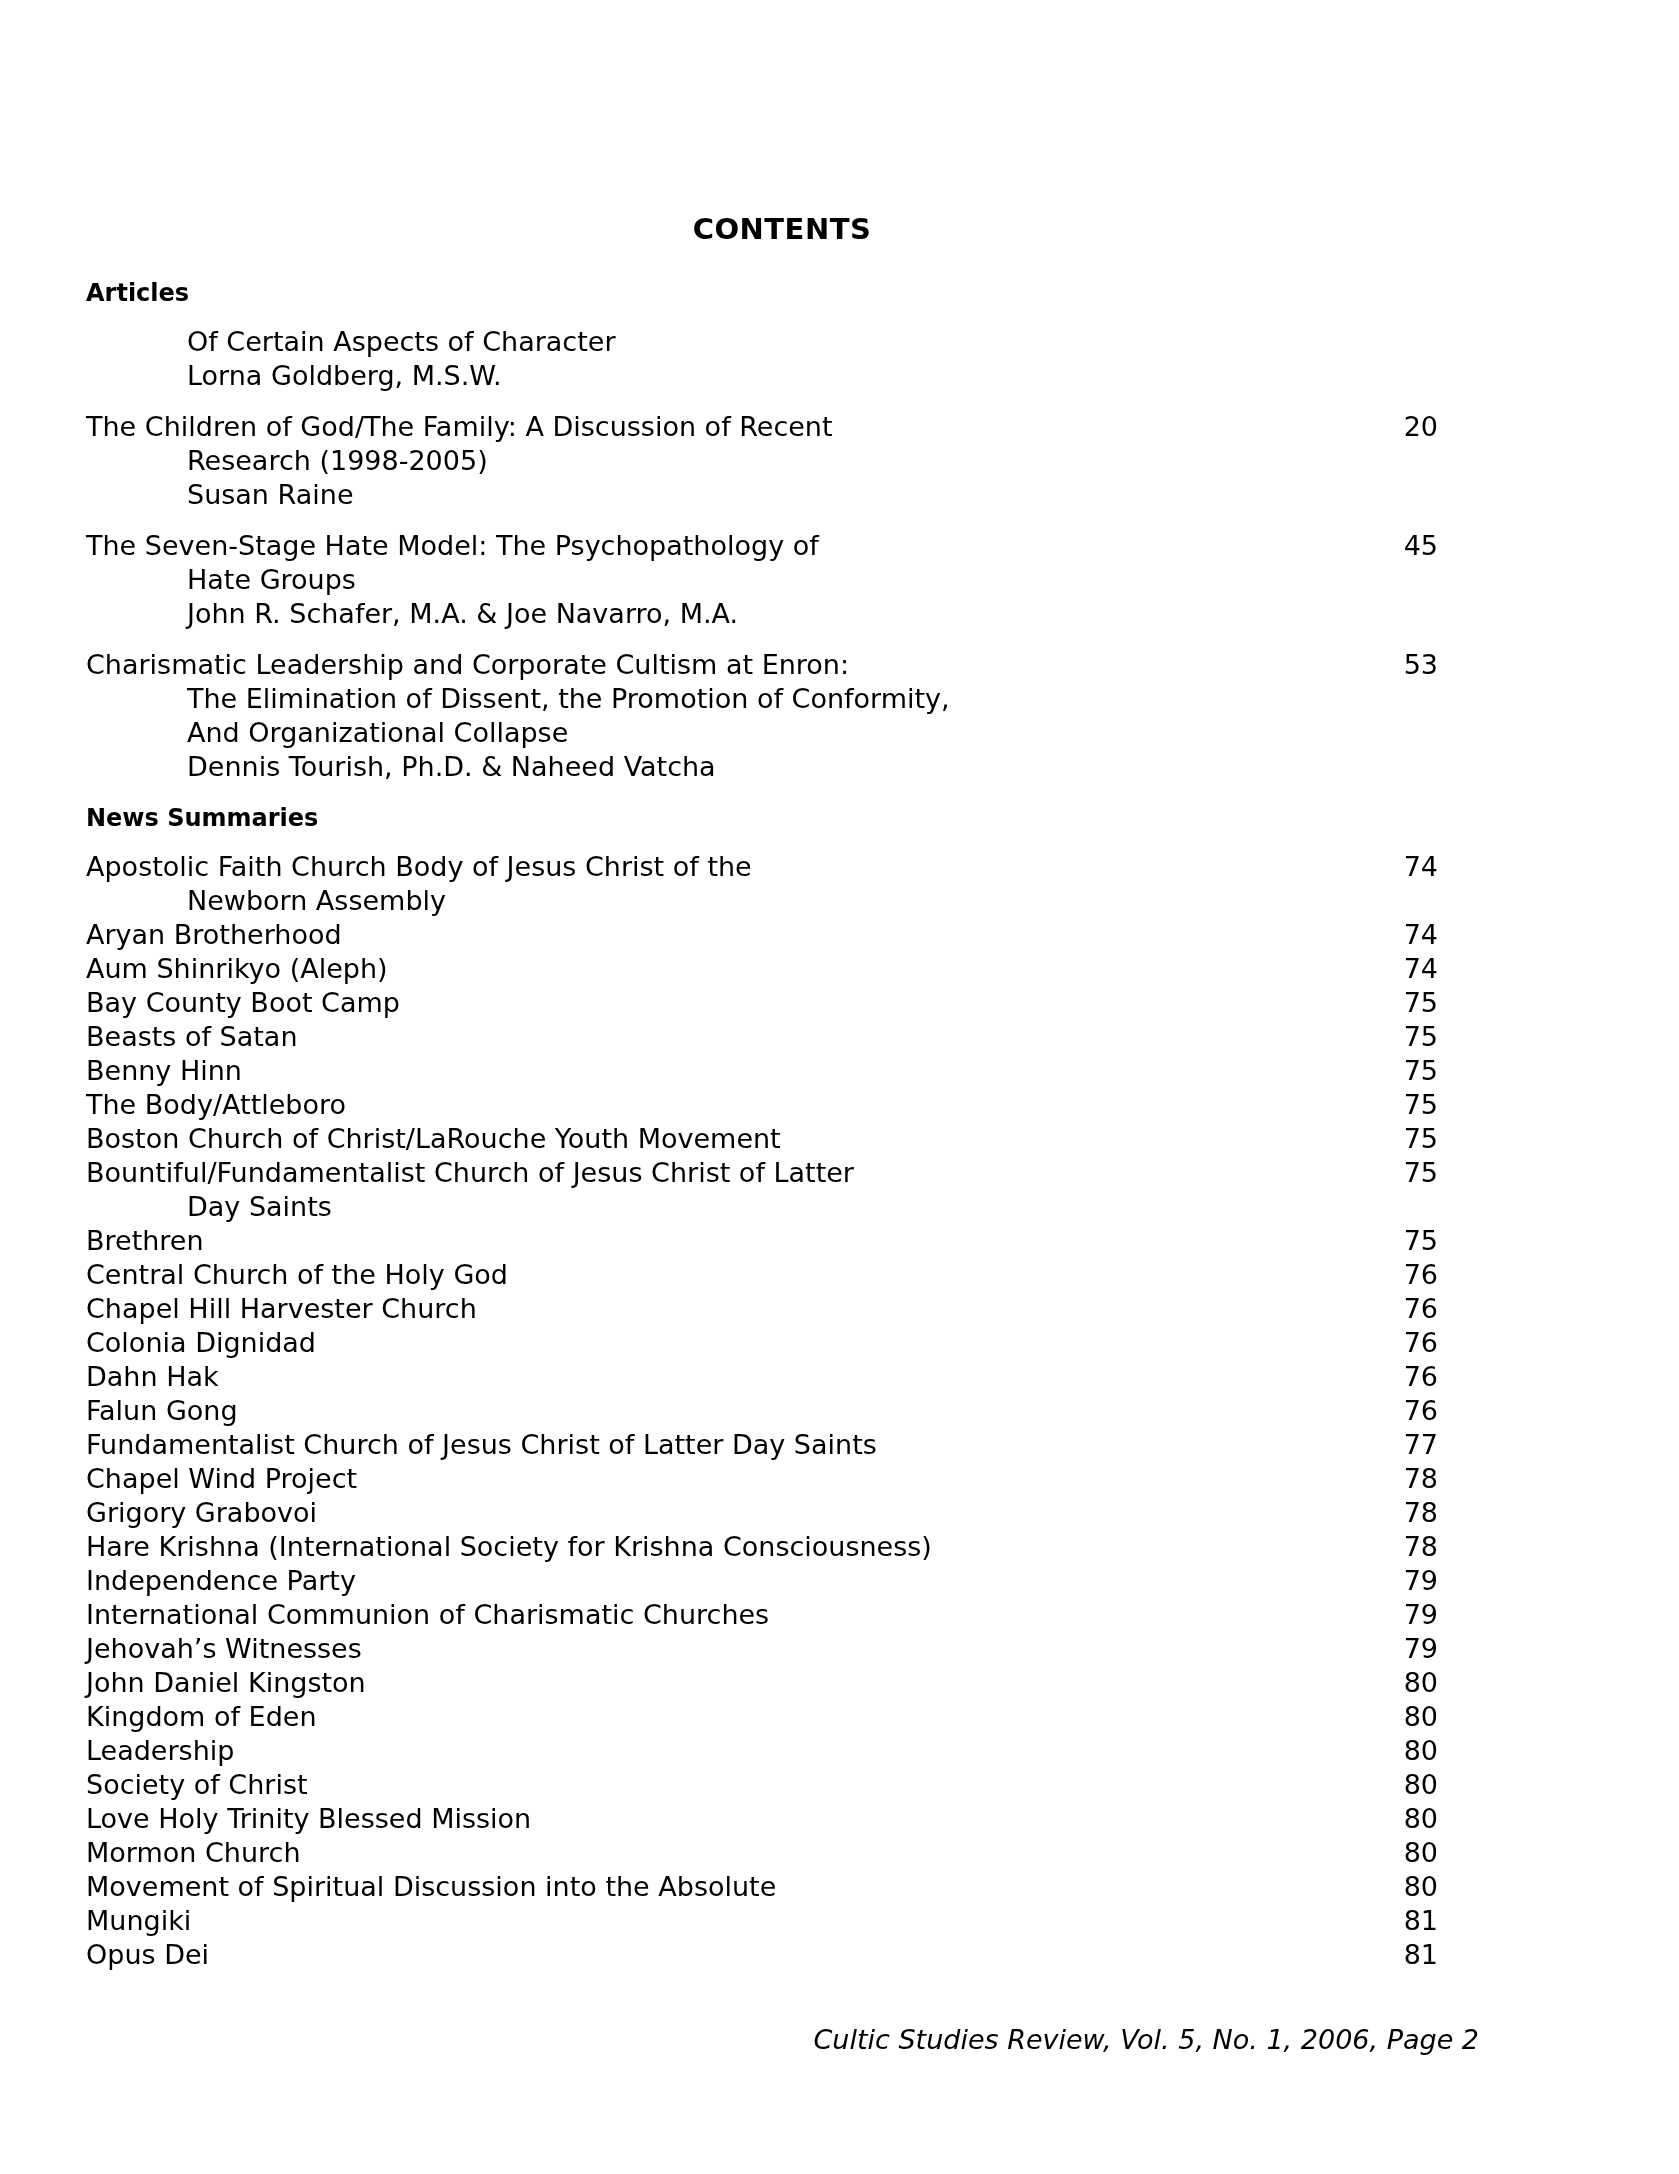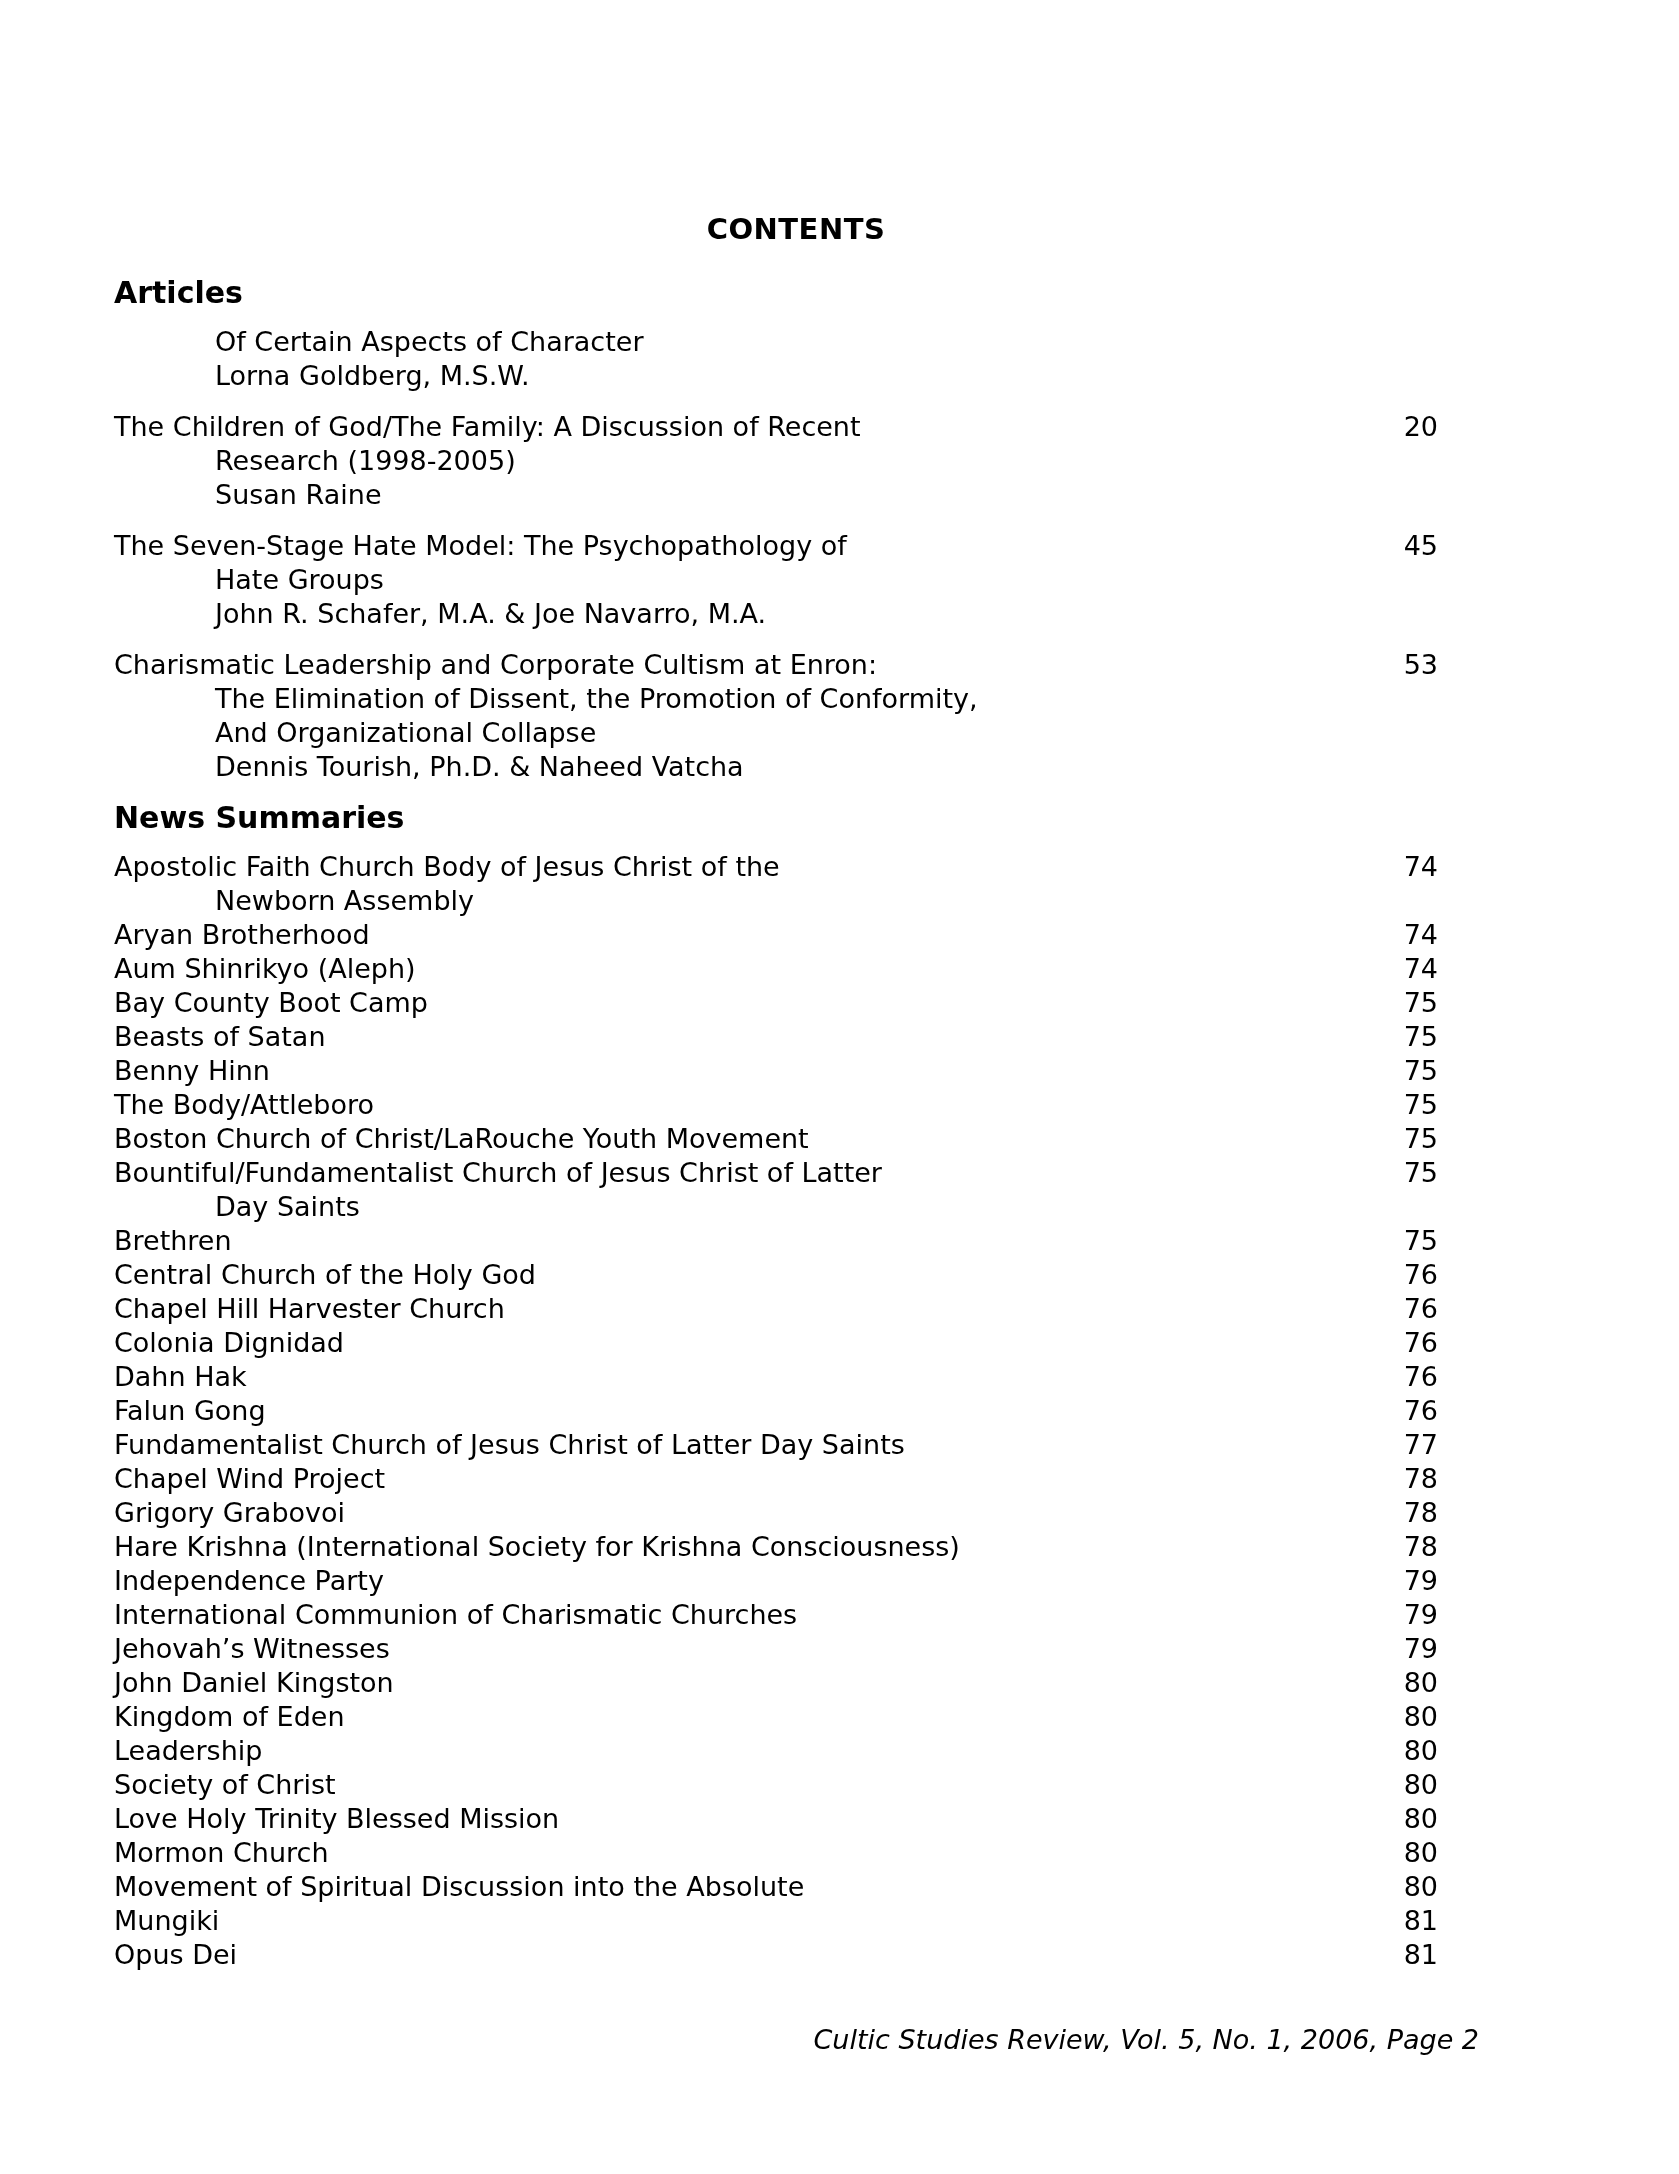--- a/index.html
+++ b/index.html
@@ -9,36 +9,36 @@
   }
   body {
     width: 1680px;
     height: 2174px;
     position: relative;
     font-family: "DejaVu Sans", "Liberation Sans", sans-serif;
     color: #000000;
   }
   .page {
     position: relative;
-    padding: 212px 202px 0 114px; 
+    padding: 212px 202px 0 86px; 
     box-sizing: border-box;
     width: 1680px;
     height: 2174px;
     overflow: hidden;
   }
   .doc-title {
     font-size: 29px;
     line-height: 34px;
     font-weight: bold;
     text-align: center;
     margin: 0 0 30px 0;
     letter-spacing: 0.5px;
   }
   .section-heading {
-    font-size: 30px;
+    font-size: 24px;
     line-height: 34px;
     font-weight: bold;
     margin: 17px 0 15px 0;
   }
   .section { margin: 0; }
   .section.articles .entry { margin-bottom: 17px; }
   .section.news .entry { margin-bottom: 0; }
   .row {
     display: flex;
     align-items: baseline;

